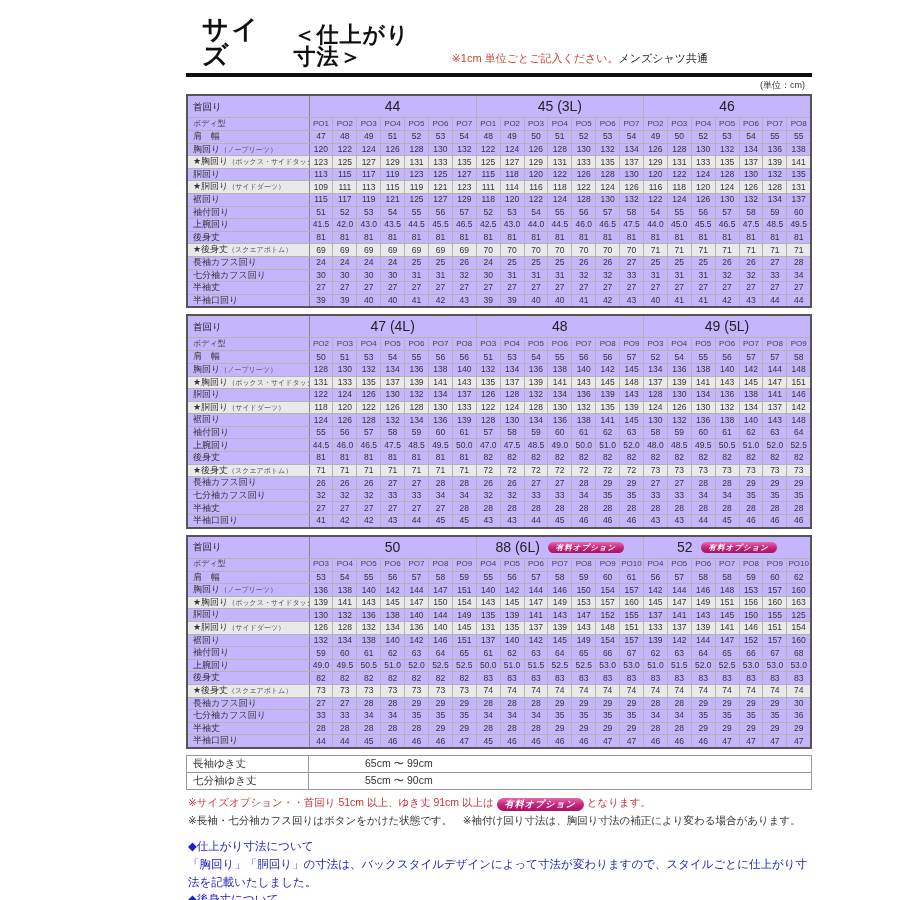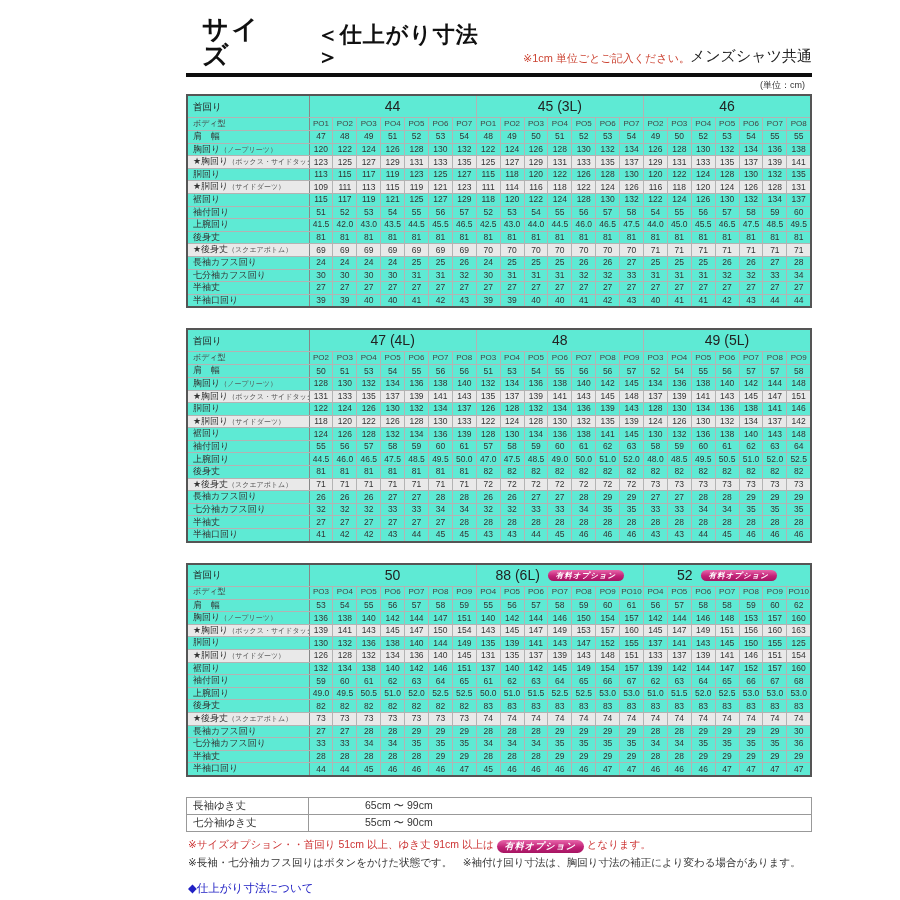--- a/index.html
+++ b/index.html
@@ -7,25 +7,25 @@
     width:900px;height:900px;background:#ffffff;position:relative;
     font-family:"Liberation Sans","DejaVu Sans",sans-serif;color:#222;
     -webkit-font-smoothing:antialiased;
   }
   .page{position:absolute;top:16px;left:186px;width:626px;}
   
   .hdr{display:flex;align-items:flex-end;padding-left:16px;}
   .title-main{font-size:26px;font-weight:bold;letter-spacing:3px;color:#101010;line-height:1;}
   .title-sub{font-size:22px;font-weight:bold;letter-spacing:1px;color:#101010;margin-left:32px;line-height:1;}
   .hdr-red{color:#cc4433;font-size:11px;margin-left:34px;padding-bottom:2px;white-space:nowrap;}
-  .hdr-right{font-size:15px;color:#222;margin-left:auto;padding-bottom:2px;white-space:nowrap;}
+  .hdr-right{font-size:11px;color:#222;margin-left:auto;margin-right:104px;padding-bottom:2px;white-space:nowrap;}
   .rule{height:4px;background:#0d0d0d;margin-top:5px;}
   .unit{text-align:right;font-size:9px;color:#333;margin:2px 7px 2px 0;}
   
-  table.sz{width:100%;border-collapse:collapse;table-layout:fixed;border:2px solid #555;margin-bottom:20px;background:#5eead4;}
+  table.sz{width:100%;border-collapse:collapse;table-layout:fixed;border:2px solid #555;margin-bottom:6px;background:#c4b5fd;}
   .sz td{border:1px solid #b3b3b3;text-align:center;font-size:8.5px;padding:0;height:11.6px;line-height:1.05;color:#333;overflow:hidden;white-space:nowrap;}
   .sz td.lbl{text-align:left;padding-left:5px;font-size:9px;color:#333;border-right:1px solid #888;}
   .sz .sublbl{font-size:7px;color:#555;}
   .sz tr.neck-row td{height:21px;font-size:14px;color:#222;}
   .sz tr.neck-row td.lbl{font-size:9.5px;}
   .sz tr.po-row td{font-size:8px;height:12px;color:#444;}
   .sz tr.shaded td{background:#e9e9e9;}
   .sz td.gsep{border-left:1px solid #777;}
   .badge{display:inline-block;background:linear-gradient(180deg,#e867ab 0%,#c22277 55%,#a61562 100%);
     color:#fff;font-size:7.5px;font-weight:bold;font-style:italic;border-radius:9px;

